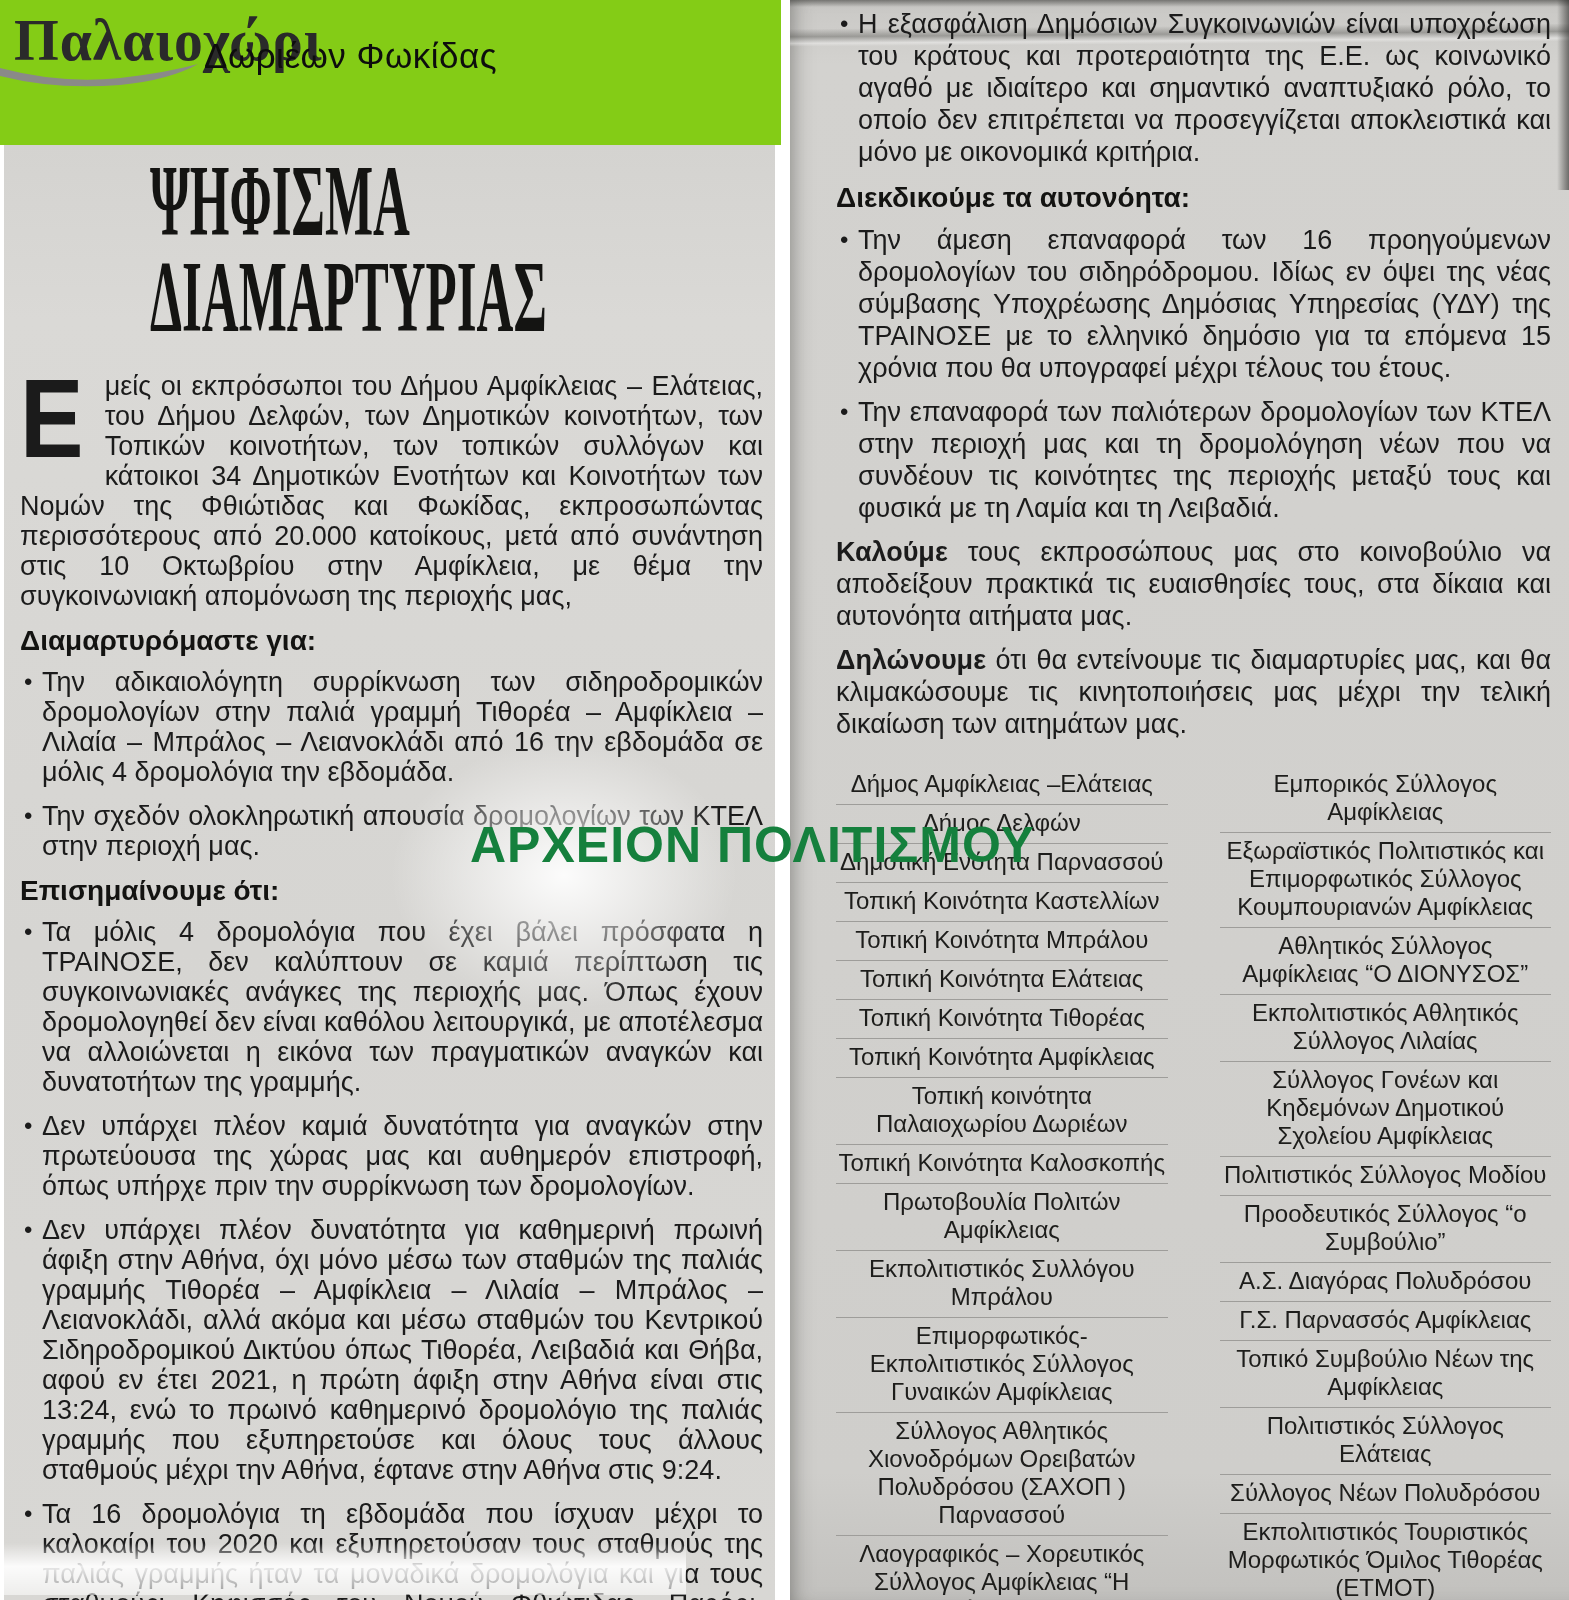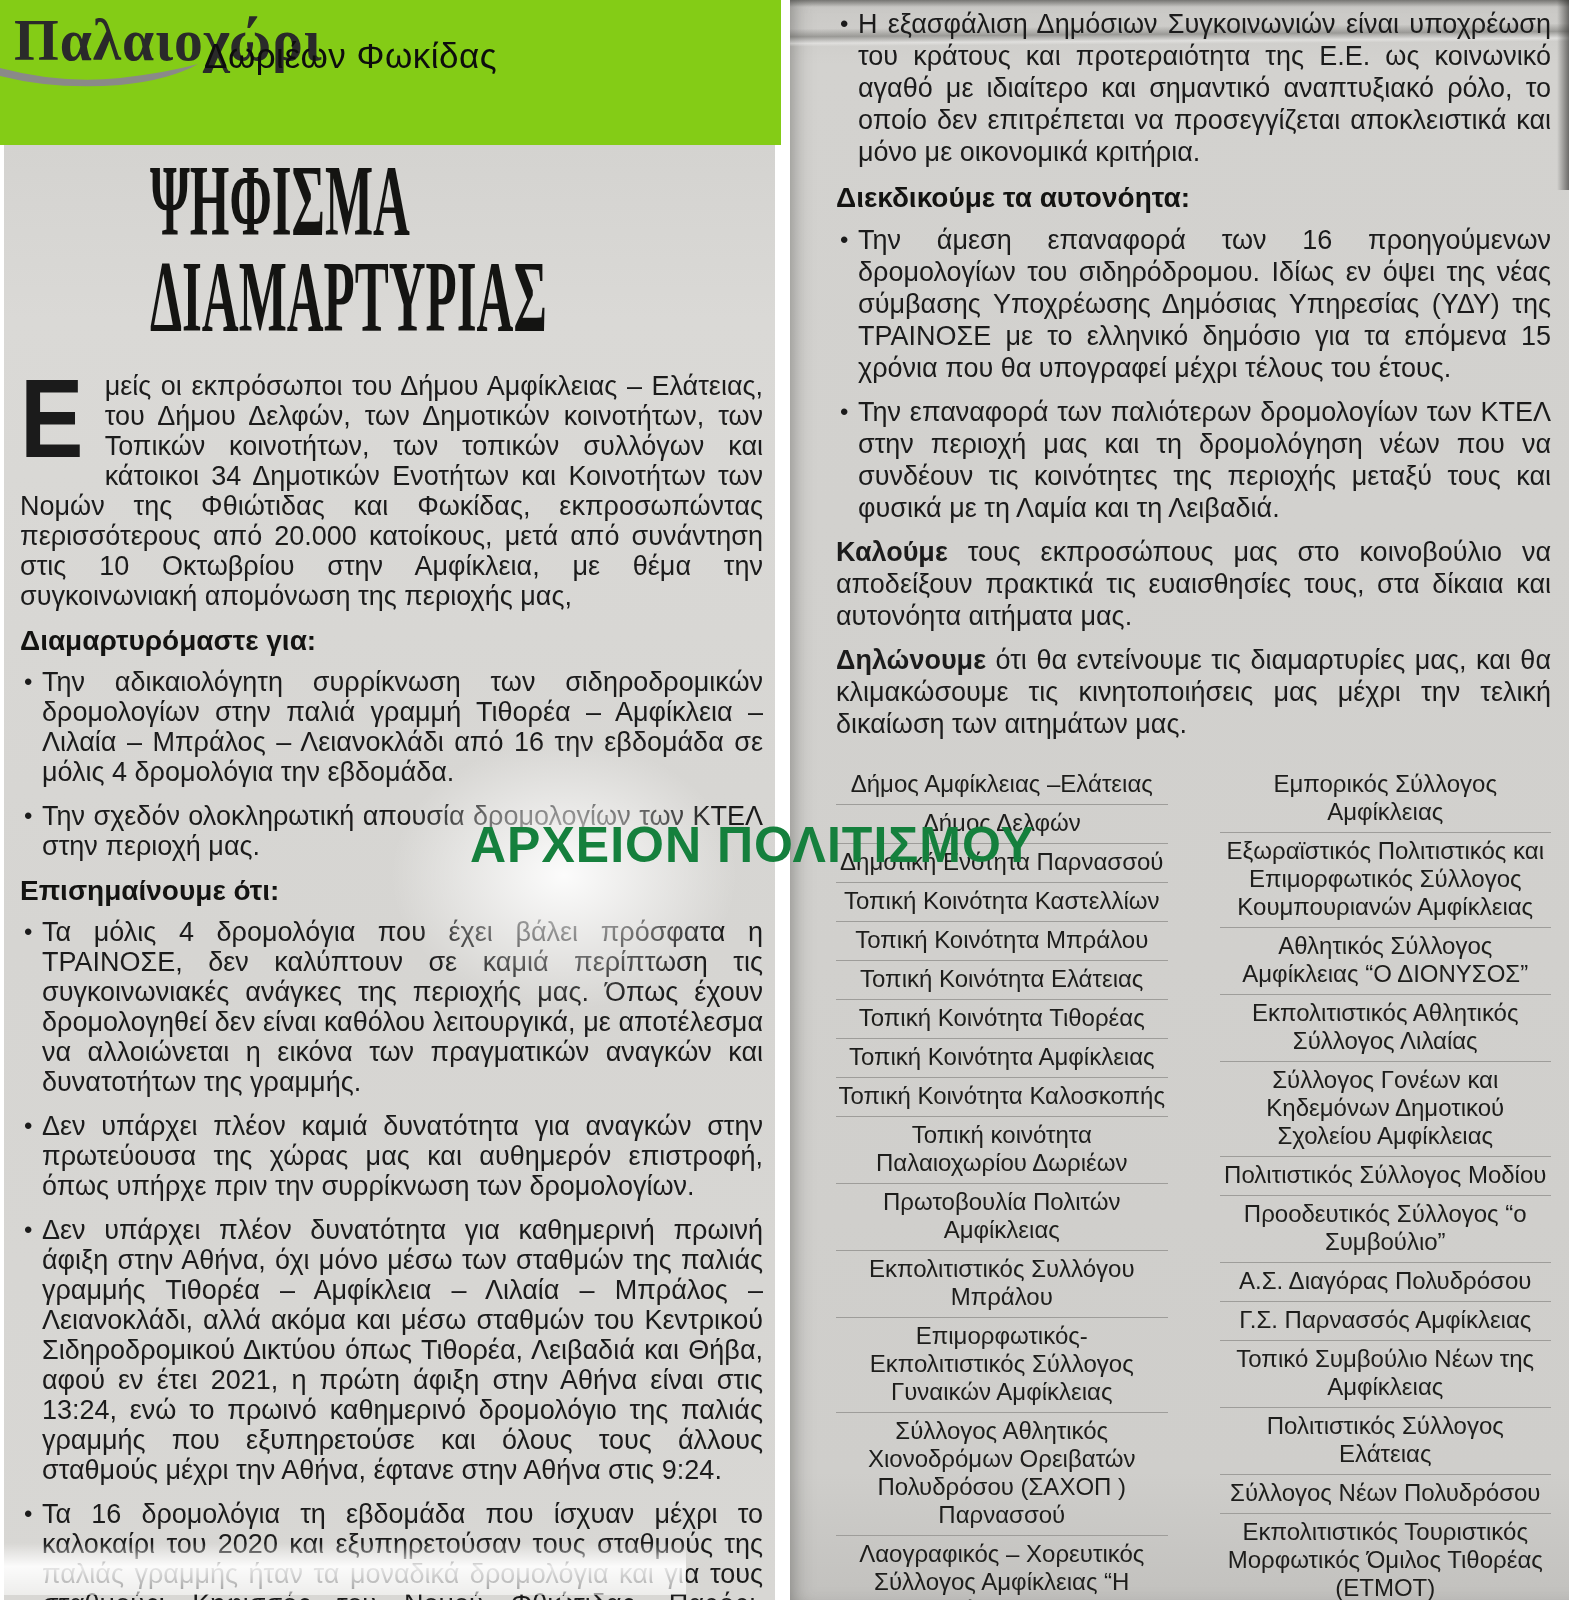--- a/index.html
+++ b/index.html
@@ -123,22 +123,22 @@
     <div class="sign-grid">
       <div class="sign-col">
           <div class="sig">Δήμος  Αμφίκλειας –Ελάτειας</div>
           <div class="sig">Δήμος Δελφών</div>
           <div class="sig">Δημοτική Ενότητα Παρνασσού</div>
           <div class="sig">Τοπική Κοινότητα Καστελλίων</div>
           <div class="sig">Τοπική Κοινότητα Μπράλου</div>
           <div class="sig">Τοπική Κοινότητα Ελάτειας</div>
           <div class="sig">Τοπική Κοινότητα Τιθορέας</div>
           <div class="sig">Τοπική Κοινότητα Αμφίκλειας</div>
+          <div class="sig">Τοπική κοινότητα Παλαιοχωρίου Δωριέων</div>
           <div class="sig">Τοπική Κοινότητα Καλοσκοπής</div>
-          <div class="sig">Τοπική κοινότητα Παλαιοχωρίου Δωριέων</div>
           <div class="sig">Πρωτοβουλία Πολιτών Αμφίκλειας</div>
           <div class="sig">Εκπολιτιστικός Συλλόγου Μπράλου</div>
           <div class="sig">Επιμορφωτικός-Εκπολιτιστικός Σύλλογος Γυναικών Αμφίκλειας</div>
           <div class="sig">Σύλλογος Αθλητικός Χιονοδρόμων Ορειβατών Πολυδρόσου (ΣΑΧΟΠ ) Παρνασσού</div>
           <div class="sig">Λαογραφικός – Χορευτικός Σύλλογος Αμφίκλειας “Η Δαδιώτικη Εστία”</div>
         </div>
       <div class="sign-col">
           <div class="sig">Εμπορικός Σύλλογος Αμφίκλειας</div>
           <div class="sig">Εξωραϊστικός Πολιτιστικός και Επιμορφωτικός Σύλλογος Κουμπουριανών Αμφίκλειας</div>
           <div class="sig">Αθλητικός Σύλλογος Αμφίκλειας “Ο ΔΙΟΝΥΣΟΣ”</div>

